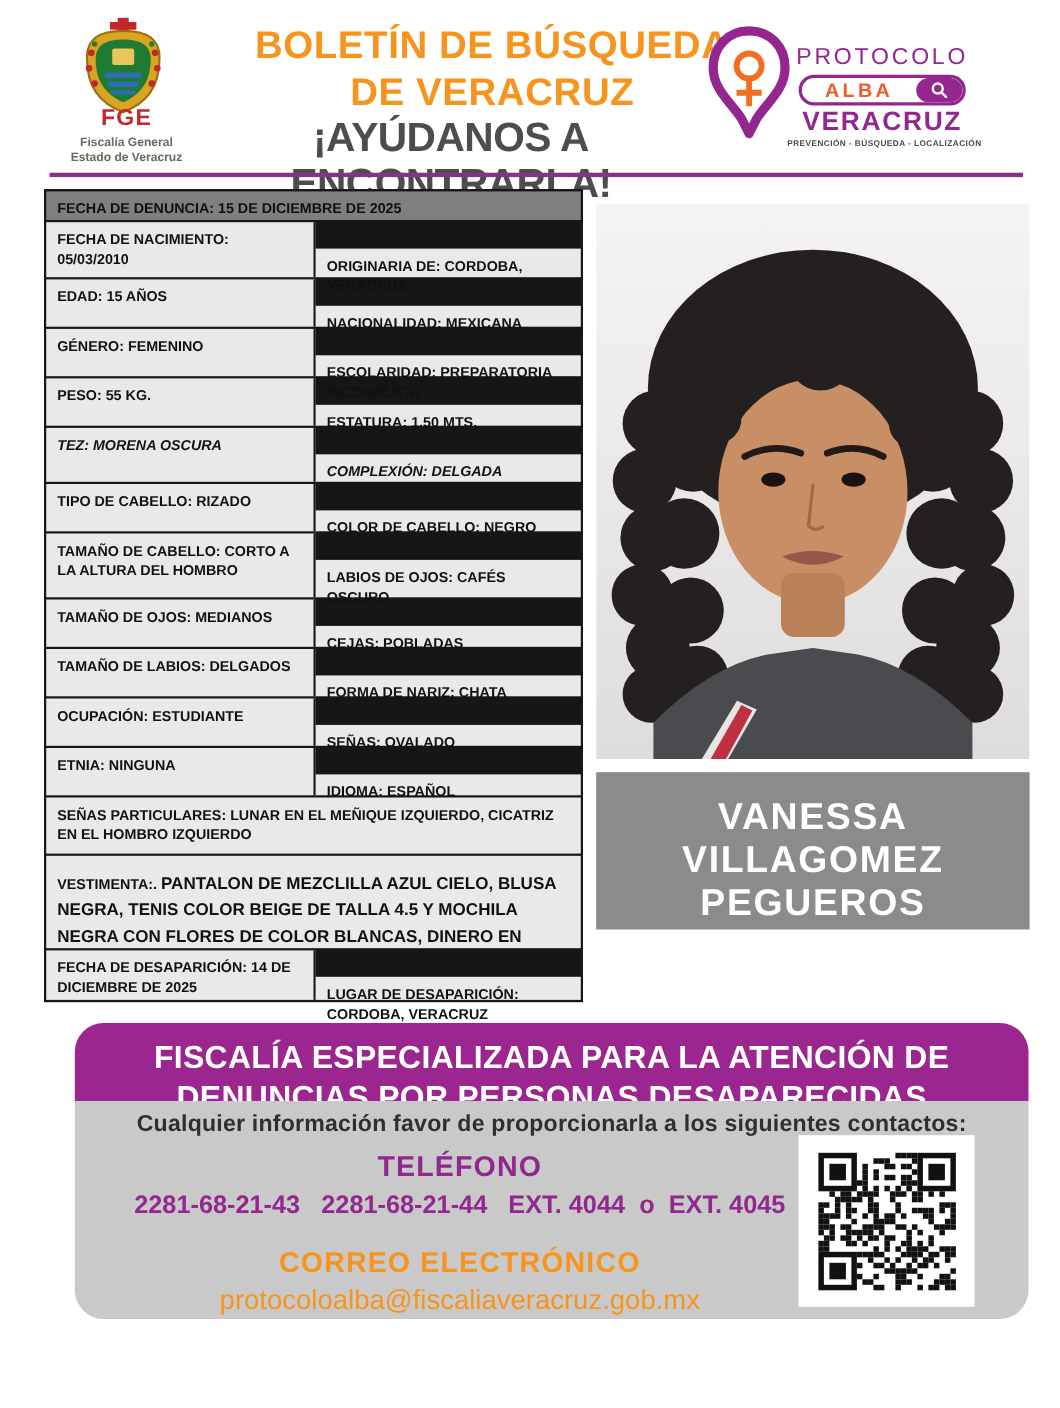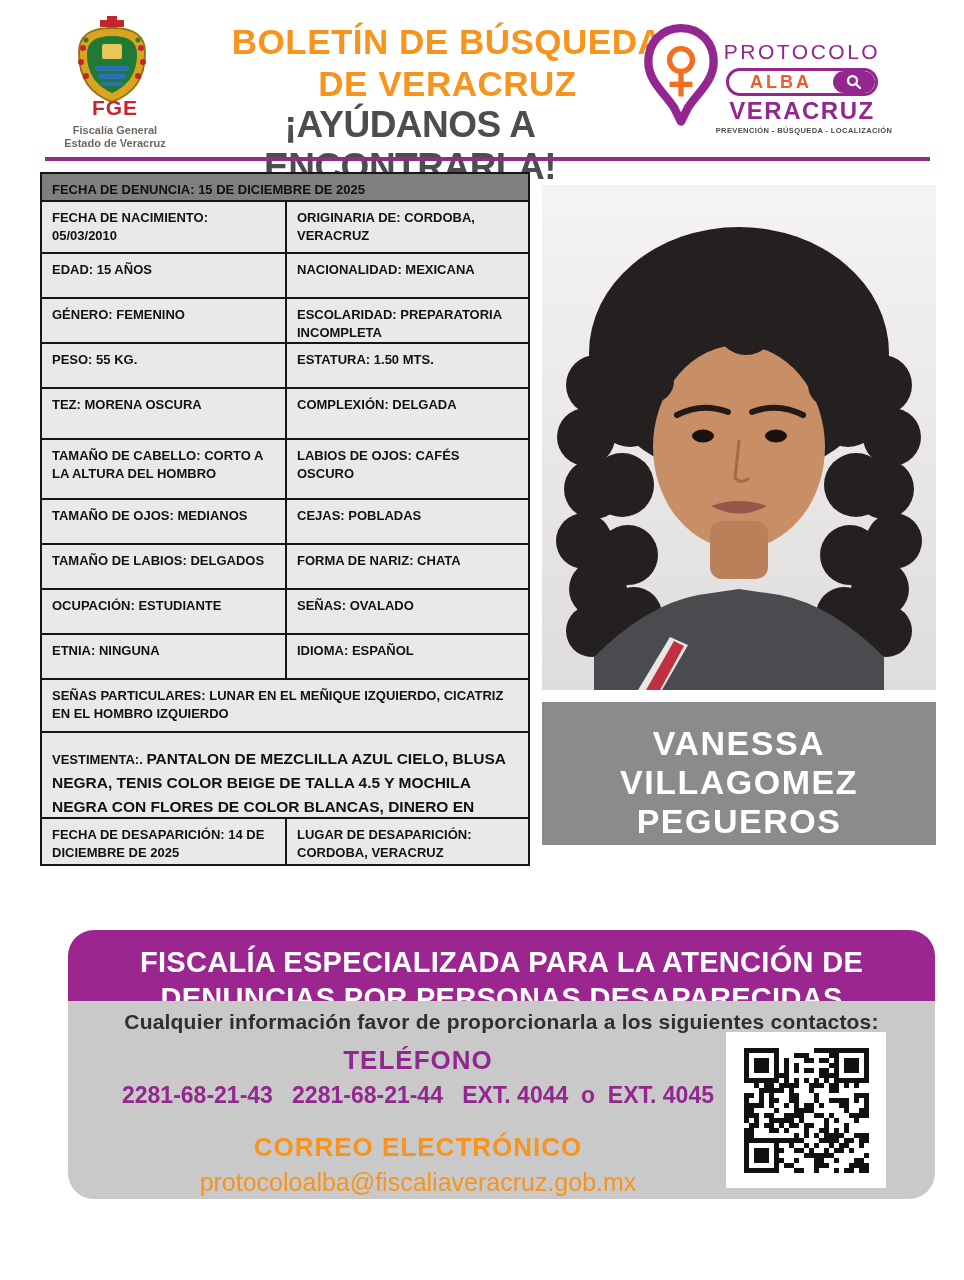--- a/index.html
+++ b/index.html
@@ -36,21 +36,21 @@
   .divider{position:absolute;left:45px;top:157px;width:885px;height:4px;background:#8E2E87;}
 
   
   #info-table{position:absolute;left:40px;top:172px;width:490px;border:2px solid #161616;
     box-sizing:border-box;background:#161616;}
   .t-row{display:flex;border-bottom:2px solid #161616;box-sizing:border-box;}
   .t-row:last-child{border-bottom:none;}
   .t-cell{box-sizing:border-box;padding:7px 10px 0 10px;font-size:13px;font-weight:bold;
     line-height:1.35;color:#111;background:#E9E9E9;}
   .t-left{width:245px;border-right:2px solid #161616;}
-  .t-right{flex:1;}
+  .t-right{flex:1;margin-top:24px;}
   .t-full{width:100%;}
   .t-hdr{background:#7F7F7F;color:#101010;}
   .t-vest-label{font-size:13px;margin-top:29px;}
   .t-vest-text{font-size:15.5px;line-height:1.55;}
 
   
   .photo{position:absolute;left:542px;top:185px;width:394px;height:505px;}
   .name-block{position:absolute;left:542px;top:702px;width:394px;height:143px;
     background:#8B8B8B;text-align:center;box-sizing:border-box;padding-top:22px;}
   .name-line{font-size:34px;font-weight:bold;color:#fff;letter-spacing:1.5px;line-height:39px;}
@@ -138,23 +138,27 @@
         <div class="t-cell t-right">NACIONALIDAD: MEXICANA</div>
       </div>
       <div class="t-row" style="height: 45px;">
         <div class="t-cell t-left">GÉNERO: FEMENINO</div>
         <div class="t-cell t-right">ESCOLARIDAD: PREPARATORIA INCOMPLETA</div>
       </div>
       <div class="t-row" style="height: 45px;">
         <div class="t-cell t-left">PESO: 55 KG.</div>
         <div class="t-cell t-right">ESTATURA: 1.50 MTS.</div>
       </div>
-      <div class="t-row" style="height: 51px;">
+      <div class="t-row" style="height: 51px; font-style: italic;">
         <div class="t-cell t-left">TEZ: MORENA OSCURA</div>
         <div class="t-cell t-right">COMPLEXIÓN: DELGADA</div>
+      </div>
+      <div class="t-row" style="height: 45px;">
+        <div class="t-cell t-left">TIPO DE CABELLO: RIZADO</div>
+        <div class="t-cell t-right">COLOR DE CABELLO: NEGRO</div>
       </div>
       <div class="t-row" style="height: 60px;">
         <div class="t-cell t-left">TAMAÑO DE CABELLO: CORTO A LA ALTURA DEL HOMBRO</div>
         <div class="t-cell t-right">LABIOS DE OJOS: CAFÉS OSCURO</div>
       </div>
       <div class="t-row" style="height: 45px;">
         <div class="t-cell t-left">TAMAÑO DE OJOS: MEDIANOS</div>
         <div class="t-cell t-right">CEJAS: POBLADAS</div>
       </div>
       <div class="t-row" style="height: 45px;">

